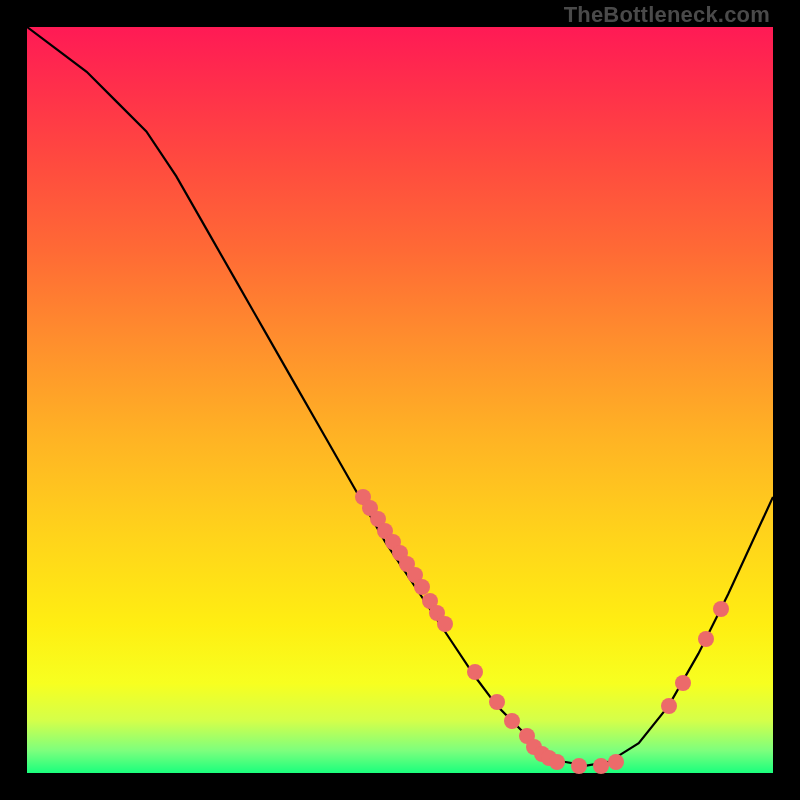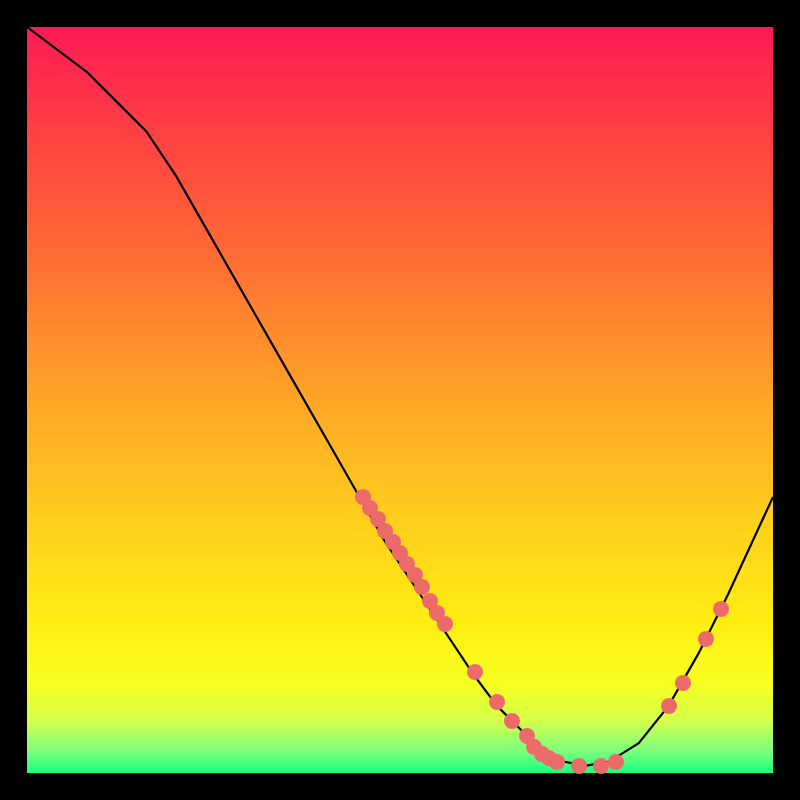--- a/index.html
+++ b/index.html
@@ -78,20 +78,21 @@
     margin-left: -8px;
     margin-top: -8px;
     border-radius: 50%;
     background: #ec6a6a;
   }
 </style>
 </head>
 <body>
 
 <div class="stage">
+  <div class="attribution">TheBottleneck.com</div>
 
   <div class="plot">
     <svg class="curve" viewBox="0 0 746 746" preserveAspectRatio="none">
       <path id="curve-path" d="M0.00 0.00 L29.84 22.38 L59.68 44.76 L89.52 74.60 L119.36 104.44 L149.20 149.20 L179.04 201.42 L208.88 253.64 L238.72 305.86 L268.56 358.08 L298.40 410.30 L328.24 462.52 L358.08 514.74 L387.92 559.50 L417.76 604.26 L447.60 649.02 L469.98 678.86 L492.36 701.24 L514.74 723.62 L537.12 734.81 L559.50 738.54 L581.88 734.81 L611.72 716.16 L641.56 678.86 L671.40 626.64 L701.24 566.96 L746.00 469.98"></path>
     </svg>
     <div class="dots" id="dots">
         <div class="dot" style="left: 335.7px; top: 469.98px;"></div>
         <div class="dot" style="left: 343.16px; top: 481.17px;"></div>
         <div class="dot" style="left: 350.62px; top: 492.36px;"></div>
         <div class="dot" style="left: 358.08px; top: 503.55px;"></div>

